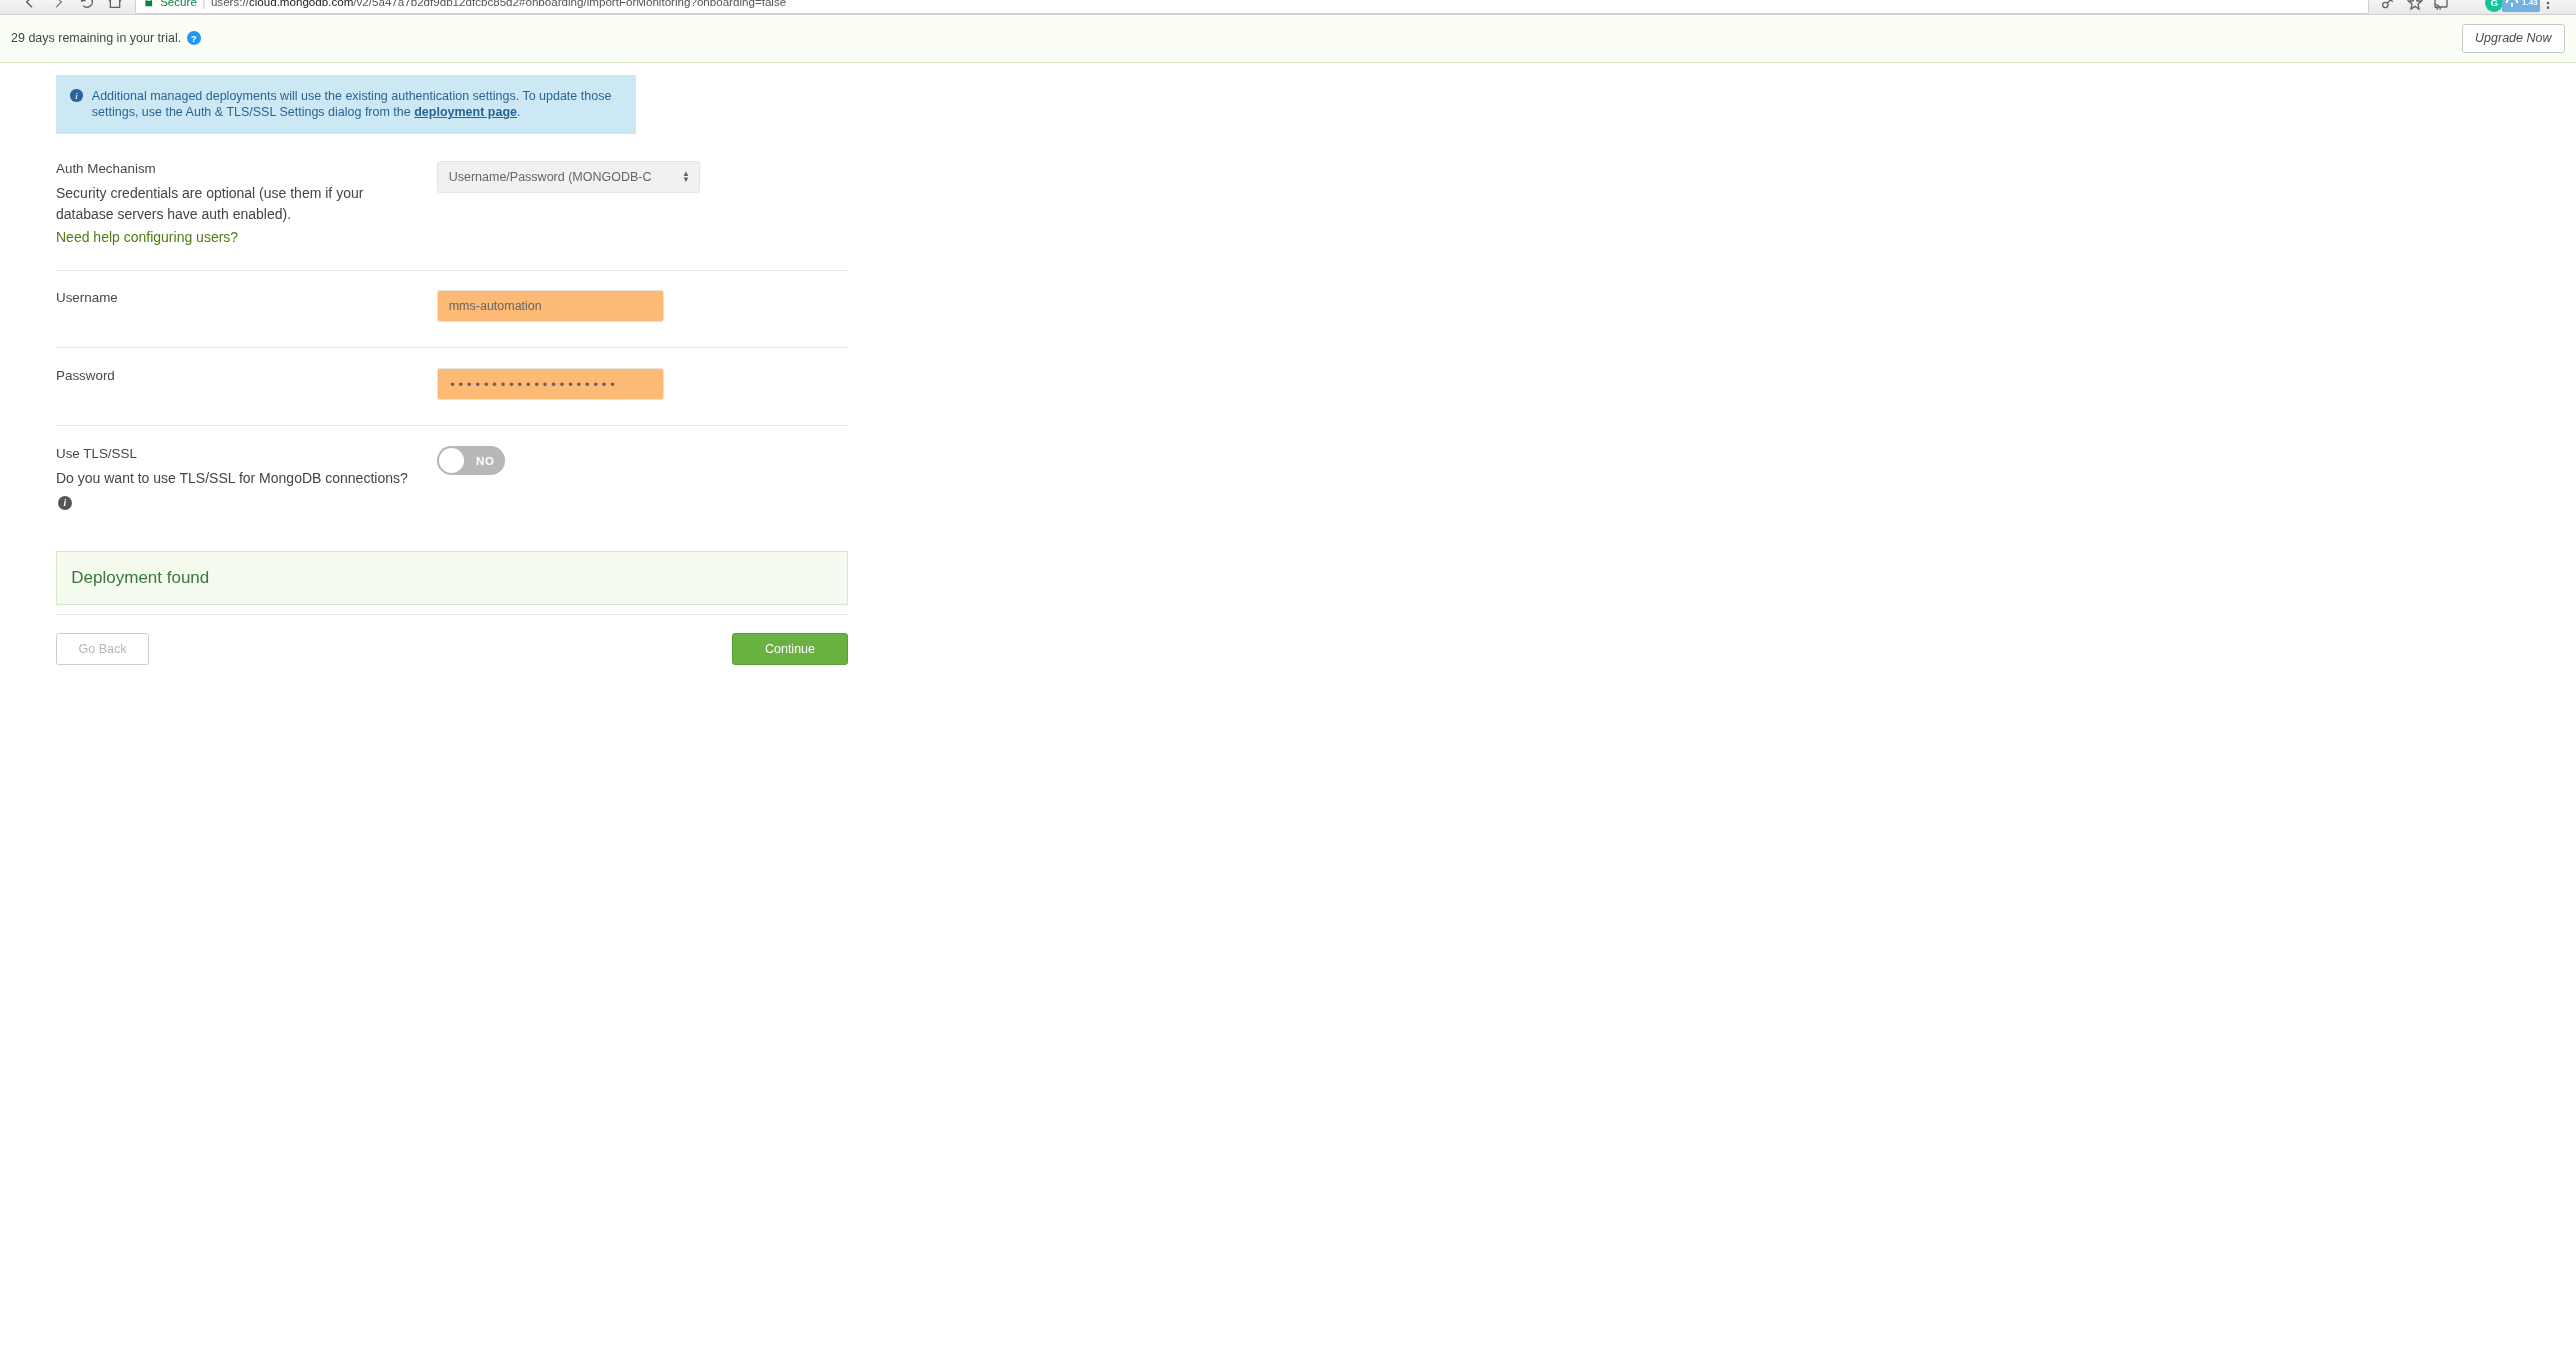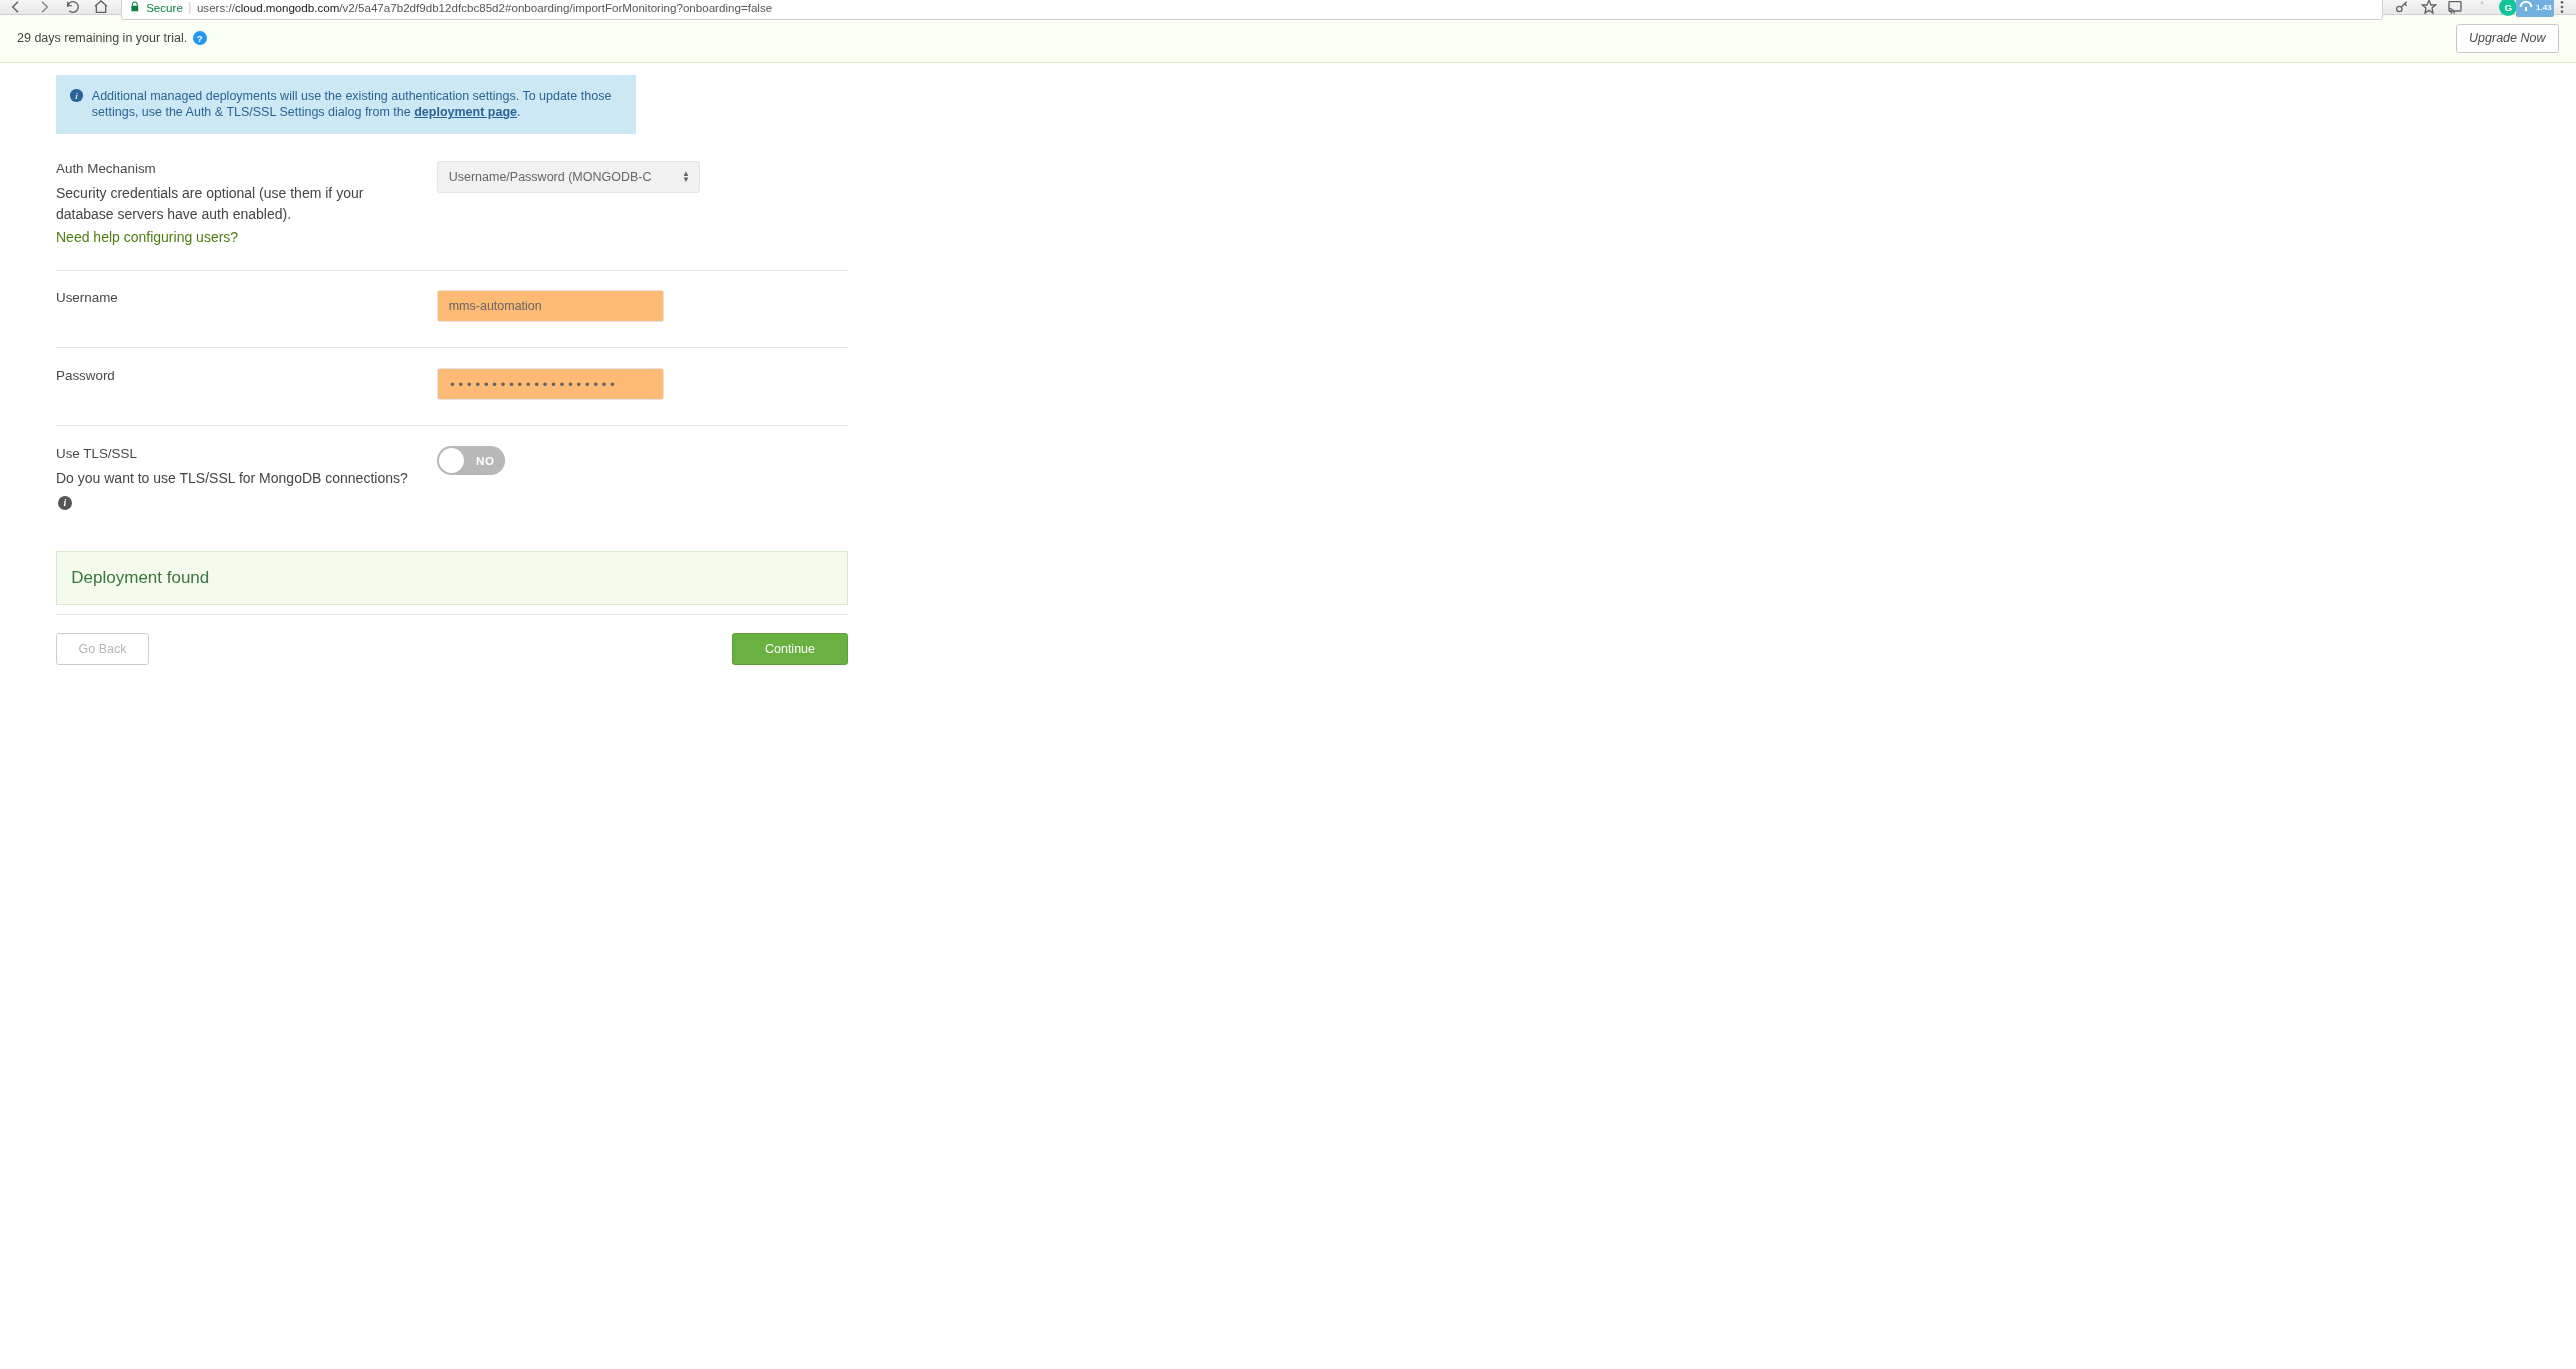--- a/index.html
+++ b/index.html
@@ -4,22 +4,22 @@
   <style>
     * { margin: 0; padding: 0; box-sizing: border-box; }
     body { font-family: -apple-system, BlinkMacSystemFont, "Segoe UI", Helvetica, Arial, sans-serif; font-size: 12.5px; color: #333; background: #fff; }
 
     
     .browser-chrome {
       background: linear-gradient(#f5f5f5, #e8e8e8);
       border-bottom: 0.9px solid #d0d0d0;
       height: 15px;
       display: flex;
-      align-items: center;
-      padding: 0 3px;
+      align-items: flex-end;
+      padding: 0 17px;
       gap: 3.6px;
     }
     .nav-btn {
       width: 25px; height: 25px;
       display: flex; align-items: center; justify-content: center;
       color: #888; border-radius: 50%;
     }
     .nav-btn.enabled { color: #5f6368; cursor: pointer; }
     .nav-btn svg { width: 16px; height: 16px; }
     .url-bar {
@@ -41,21 +41,21 @@
     .chrome-icon { width: 23px; height: 23px; display: flex; align-items: center; justify-content: center; color: #5f6368; }
     .chrome-icon svg { width: 16px; height: 16px; }
     .grammarly { width: 18px; height: 18px; background: #15c39a; border-radius: 50%; color: white; display:flex; align-items:center; justify-content:center; font-size:9.8px; font-weight:bold; }
     .ext-badge { background:#72b0e0; color:white; font-size:8px; padding:1.8px 2.7px; border-radius:1.8px; font-weight:600; display:flex; align-items:center; gap:1.8px;}
     .key-icon { width: 16px; height: 16px; }
 
     
     .trial-bar {
       background: #fafef5;
       border-bottom: 0.9px solid #d9e8c5;
-      padding: 9px 17px;
+      padding: 9px 11px;
       display: flex;
       align-items: center;
       justify-content: space-between;
       font-size: 12.5px;
       color: #3b4a3a;
       gap: 20px;
     }
     .trial-left { display: flex; align-items: center; gap: 5.4px; }
     .help-circle {
       width: 14.3px; height: 14.3px; border-radius: 50%;

